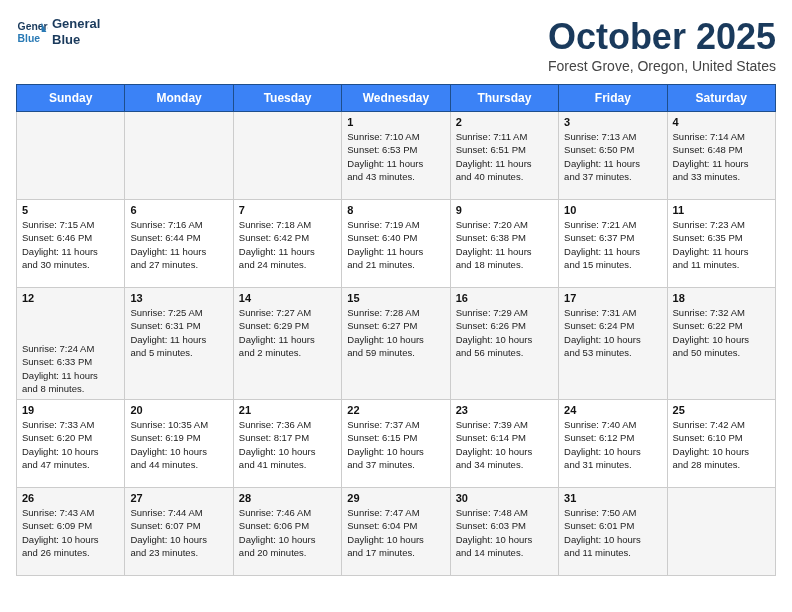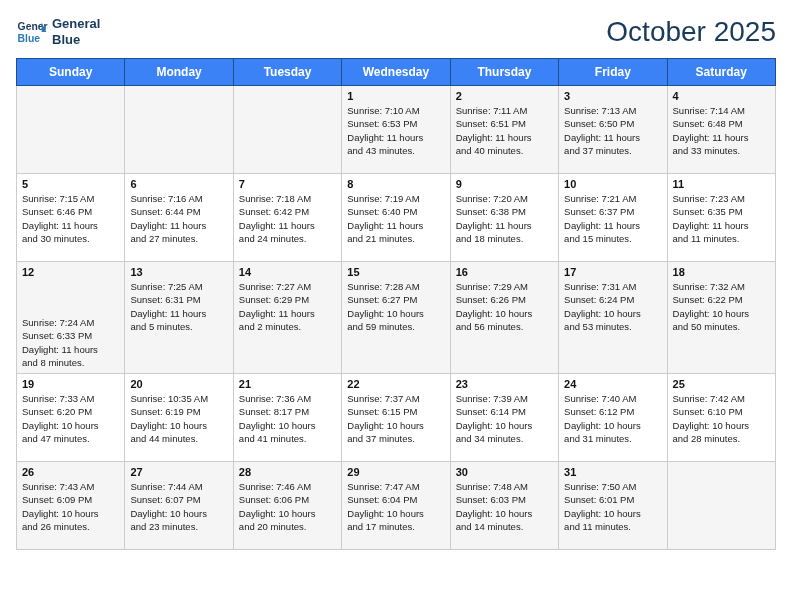--- a/index.html
+++ b/index.html
@@ -28,22 +28,22 @@
       line-height: 1.2;
     }
     .logo-icon {
       width: 32px;
       height: 32px;
     }
     .title-block {
       text-align: right;
     }
     .month-title {
-      font-size: 28px;
-      font-weight: normal;
+      font-size: 36px;
+      font-weight: bold;
       color: #1a3a5c;
     }
     .location {
       font-size: 14px;
       color: #444;
     }
     table {
       width: 100%;
       border-collapse: collapse;
       table-layout: fixed;
@@ -92,20 +92,21 @@
       <text x="2" y="32" font-size="13" font-weight="bold" fill="#2a7ab5">Blue</text>
       <polygon points="32,8 38,20 32,20" fill="#2a7ab5"></polygon>
     </svg>
     <div class="logo-text">
       <div>General</div>
       <div>Blue</div>
     </div>
   </div>
   <div class="title-block">
     <div class="month-title">October 2025</div>
+    <div class="location">Forest Grove, Oregon, United States</div>
   </div>
 </div>
 
 <table>
   <thead>
     <tr>
     <th>Sunday</th>
         <th>Monday</th>
         <th>Tuesday</th>
         <th>Wednesday</th>

